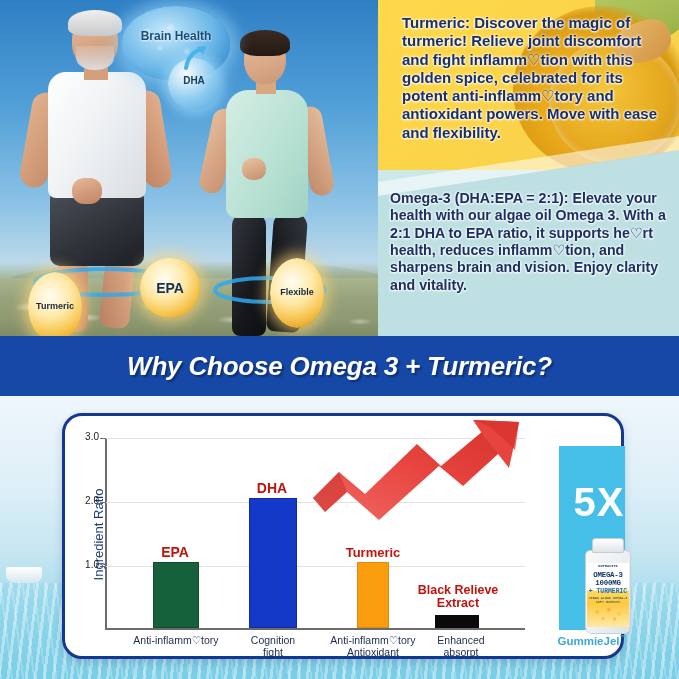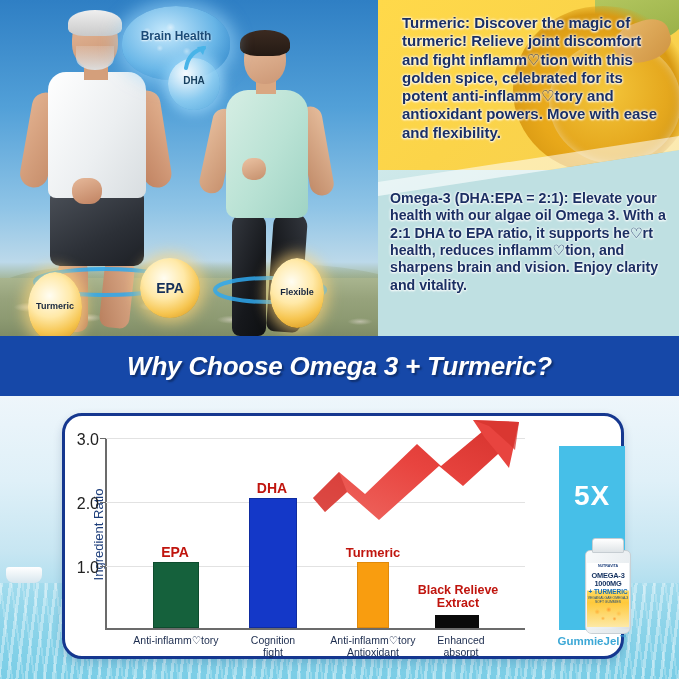--- a/index.html
+++ b/index.html
@@ -152,21 +152,21 @@
     background:linear-gradient(180deg,#ffffff,#d7e6ee);}
 
   .card{position:absolute;left:62px;top:17px;width:556px;height:240px;background:#ffffff;
     border-radius:20px;border:3px solid #15378f;box-shadow:0 4px 10px rgba(10,40,90,.18);}
 
   .plot{position:absolute;left:40px;top:22px;width:420px;height:192px;}
   .axis-y{position:absolute;left:0;top:0;width:2px;height:192px;background:#6b6b6b;}
   .axis-x{position:absolute;left:0;bottom:0;width:420px;height:2px;background:#6b6b6b;}
   .grid{position:absolute;left:0;width:420px;height:1px;background:#e2e2e2;}
   .tickmark{position:absolute;left:-5px;width:6px;height:1px;background:#6b6b6b;}
-  .ytick{position:absolute;left:-34px;width:28px;text-align:right;font-size:16px;color:#222;
+  .ytick{position:absolute;left:-34px;width:28px;text-align:right;font-size:10px;color:#222;
     transform:translateY(-7px);}
   .ylabel{position:absolute;left:-52px;top:-4px;height:200px;display:flex;align-items:center;}
   .ylabel span{display:block;transform:rotate(-90deg);white-space:nowrap;font-size:13px;
     color:#1c3d7a;font-weight:500;}
 
   .bar{position:absolute;bottom:2px;}
   .bar-epa{left:48px;width:44px;height:64px;background:#15613c;border:1px solid #0e4c2e;}
   .bar-dha{left:144px;width:46px;height:128px;background:#1438c8;border:1px solid #0f2ca0;}
   .bar-tur{left:252px;width:30px;height:64px;background:#f99d0f;border:1px solid #e0890a;}
   .bar-bpe{left:330px;width:44px;height:13px;background:#0a0a0a;}
@@ -178,27 +178,27 @@
 
   .xlabel{position:absolute;top:196px;text-align:center;font-size:10.5px;color:#1c2c4e;line-height:1.18;}
   .xl1{left:18px;width:106px;}
   .xl2{left:126px;width:84px;}
   .xl3{left:214px;width:108px;}
   .xl4{left:318px;width:76px;}
 
   .arrow3d{position:absolute;left:248px;top:4px;width:230px;height:112px;z-index:6;}
 
   .bar5x{position:absolute;left:494px;top:30px;width:66px;height:184px;background:#46bfe8;z-index:5;}
-  .bar5x .lbl{position:absolute;left:0;top:34px;width:100%;text-align:center;color:#ffffff;
-    font-size:28px;font-weight:800;letter-spacing:1px;}
+  .bar5x .lbl{position:absolute;left:7px;top:34px;width:100%;text-align:center;color:#ffffff;
+    font-size:40px;font-weight:800;letter-spacing:1px;}
   .gummie{position:absolute;left:486px;top:218px;width:82px;text-align:center;font-size:11.5px;
     color:#3da8d6;font-weight:600;z-index:7;}
   .gummie sup{font-size:7px;}
 
-  .bottle{position:absolute;left:518px;top:122px;width:48px;height:94px;z-index:8;}
+  .bottle{position:absolute;left:518px;top:122px;width:48px;height:94px;z-index:8;font-family:Liberation Mono, monospace;}
   .b-cap{position:absolute;left:9px;top:0;width:30px;height:13px;border-radius:3px 3px 1px 1px;
     background:linear-gradient(180deg,#ffffff,#dfe4e7);border:1px solid #c6cdd2;}
   .b-body{position:absolute;left:2px;top:12px;width:44px;height:82px;border-radius:5px 5px 7px 7px;
     background:linear-gradient(110deg,#f7f9fa,#e8edf0 70%,#d6dde2);border:1px solid #c8d0d5;overflow:hidden;}
   .b-lbl{position:absolute;left:1px;top:12px;width:42px;height:64px;
     background:linear-gradient(180deg,#ffffff 0%,#ffffff 42%,#ffd85e 44%,#ffc93b 62%,#fde9a6 100%);}
   .b-brand{position:absolute;left:0;top:1px;width:100%;text-align:center;font-size:3.6px;color:#1a3d7a;font-weight:700;}
   .b-t1{position:absolute;left:0;top:8px;width:100%;text-align:center;font-size:7.4px;font-weight:800;color:#13305f;letter-spacing:-.2px;}
   .b-t2{position:absolute;left:0;top:16px;width:100%;text-align:center;font-size:7.4px;font-weight:800;color:#13305f;letter-spacing:-.2px;}
   .b-t3{position:absolute;left:0;top:25px;width:100%;text-align:center;font-size:6.4px;font-weight:800;color:#1a6fb5;}

